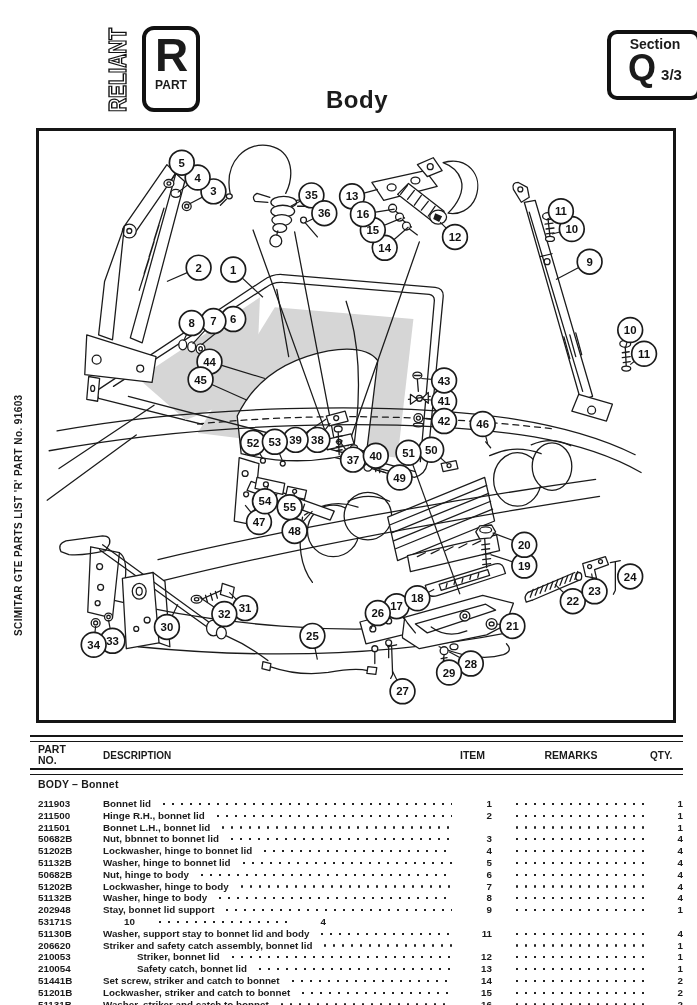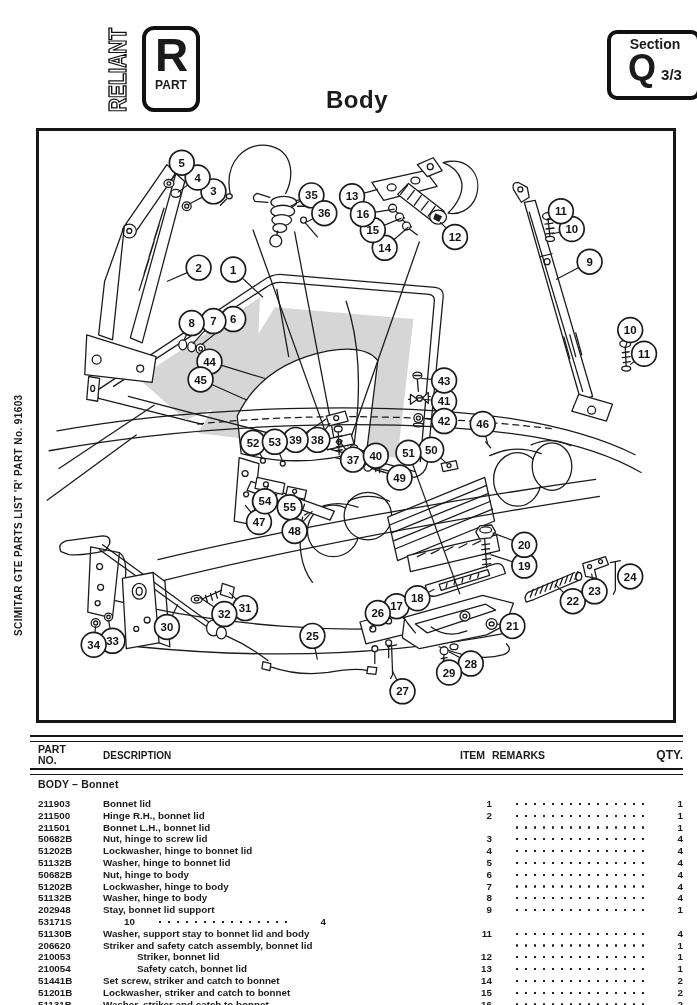--- a/index.html
+++ b/index.html
@@ -34,26 +34,26 @@
   .callout-circle{fill:#fff;stroke:#1b1b1b;stroke-width:1.7;}
   .callout-num{font-family:"Liberation Sans",sans-serif;font-size:11.5px;font-weight:700;
                text-anchor:middle;fill:#111;}
   
   .ptable{position:absolute;left:30px;top:735px;width:653px;}
   .dbl{height:4px;border-top:2px solid #161616;border-bottom:1.5px solid #161616;}
   .thead{display:flex;align-items:center;padding:2px 0;}
   .h-part{width:73px;box-sizing:border-box;padding-left:8px;font-size:10.5px;font-weight:700;line-height:11px;}
   .h-desc{flex:1;font-size:10px;font-weight:700;}
   .h-item{width:32px;text-align:left;font-size:10.5px;font-weight:700;}
-  .h-remarks{width:158px;box-sizing:border-box;font-size:10.5px;font-weight:700;}
-  .h-qty{width:33px;text-align:right;font-size:12px;font-weight:700;}
+  .h-remarks{width:158px;box-sizing:border-box;font-size:10.5px;font-weight:700;text-align:center;}
+  .h-qty{width:33px;text-align:left;font-size:10px;font-weight:700;}
   .section-title{font-size:10.5px;font-weight:800;margin:3px 0 8px 8px;letter-spacing:.2px;}
   .trow{display:flex;height:11.8px;line-height:11.8px;font-size:9.8px;font-weight:700;}
   .c-part{width:73px;box-sizing:border-box;padding-left:8px;}
-  .c-desc{flex:1;display:flex;min-width:0;align-items:center;}
+  .c-desc{flex:1;display:flex;min-width:0;}
   .desc-text{white-space:nowrap;}
   .desc-text.ind{padding-left:34px;}
   .c-item{width:32px;text-align:right;}
   .c-remarks{width:158px;box-sizing:border-box;display:flex;}
   .c-qty{width:33px;text-align:right;}
   .dots{flex:1;margin:0 8px 0 9px;
         background-image:radial-gradient(circle at 4px 50%, #222 1.05px, rgba(0,0,0,0) 1.35px);
         background-size:9px 100%;background-repeat:repeat-x;}
   .c-remarks .dots{margin:0 6px 0 21px;}
 </style>
@@ -534,21 +534,21 @@
           </div>
           <div class="c-item"></div>
           <div class="c-remarks">
             <span class="dots"></span>
           </div>
           <div class="c-qty">1</div>
         </div>
         <div class="trow">
           <div class="c-part">50682B</div>
           <div class="c-desc">
-            <span class="desc-text">Nut, hinge to screw lid</span>
+            <span class="desc-text">Nut, bbnnet to bonnet lid</span>
             <span class="dots"></span>
           </div>
           <div class="c-item">3</div>
           <div class="c-remarks">
             <span class="dots"></span>
           </div>
           <div class="c-qty">4</div>
         </div>
         <div class="trow">
           <div class="c-part">51202B</div>

